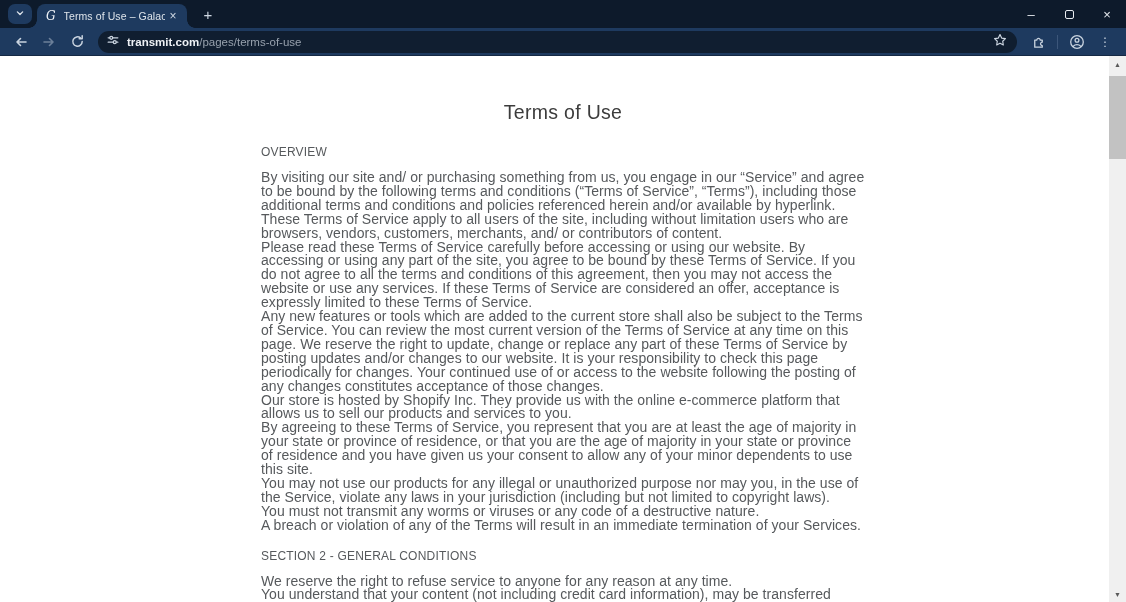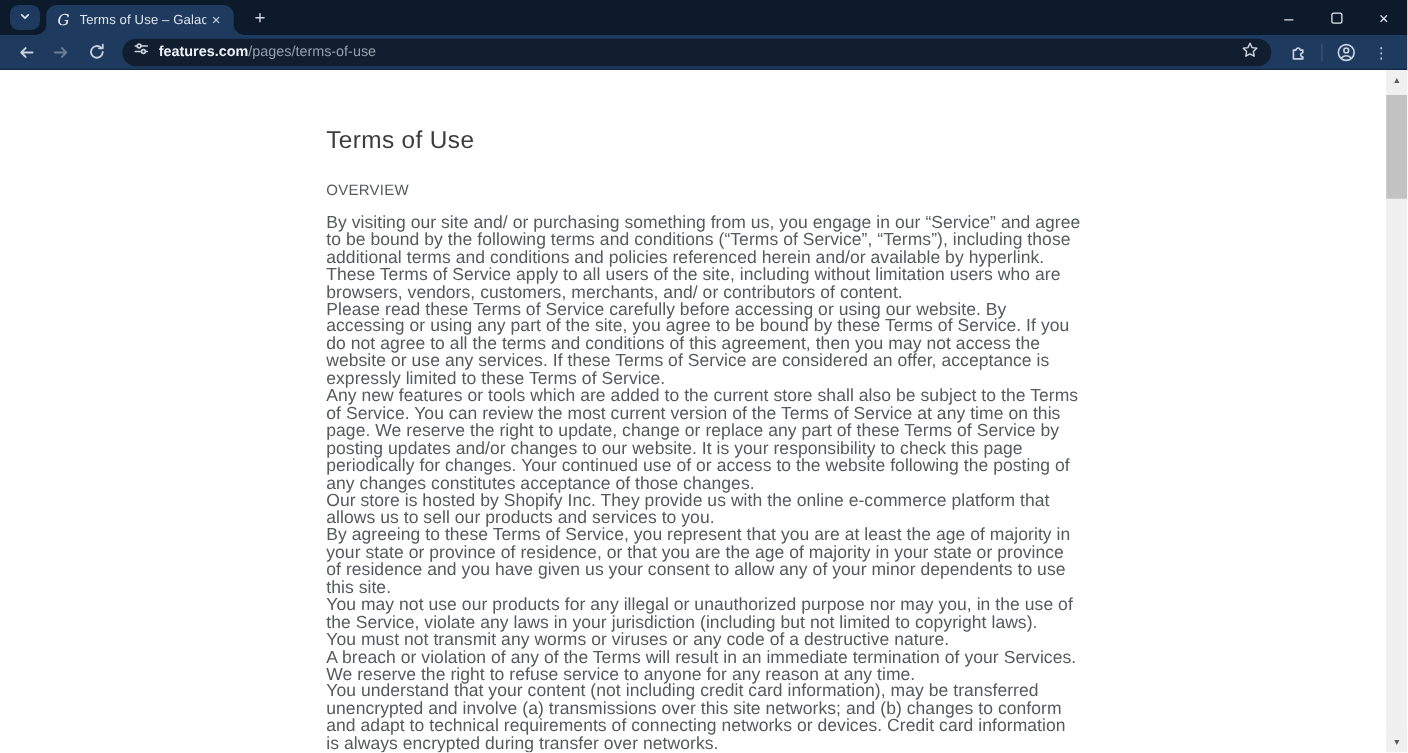--- a/index.html
+++ b/index.html
@@ -40,21 +40,21 @@
   .url .domain { color:#eef1f5; font-weight:700; }
   .url .path { color:#97a1ad; font-weight:400; }
   .ob-spacer { flex:1; }
   .star-btn { border:none; background:transparent; padding:0; cursor:pointer; color:#cfd8e3; display:flex; }
   .tb-sep { width:1px; height:14px; background:#3c567a; margin:0 4px; }
   .kebab { font-size:12px; color:#c9d3df; letter-spacing:0; }
 
   
   .page { position:relative; flex:1; background:#ffffff; overflow:hidden; }
   .content { width:604px; margin:0 auto; padding-top:45px; color:#56595c; }
-  .page-title { font-size:19.5px; font-weight:500; color:#3c3c3c; text-align:left; letter-spacing:.3px; }
+  .page-title { font-size:19.5px; font-weight:500; color:#3c3c3c; text-align:center; letter-spacing:.3px; }
   .sec-heading { font-size:12px; font-weight:400; letter-spacing:.2px; margin:16px 0 12px; }
   .sec-heading:first-of-type { margin-top:21px; }
   .sec-body { font-size:14px; line-height:13.9px; white-space:pre-line; letter-spacing:.05px; }
 
   
   .scrollbar { position:absolute; top:0; right:0; width:17px; height:100%; background:#f0f0f0; }
   .sb-btn { position:absolute; left:0; width:17px; height:16px; display:flex; align-items:center;
             justify-content:center; font-size:7px; color:#5a5a5a; background:#f0f0f0; cursor:pointer; }
   .sb-btn.up { top:0; } .sb-btn.down { bottom:0; }
   .sb-thumb { position:absolute; left:0; top:20px; width:17px; height:83px; background:#c2c2c2; cursor:pointer; }
@@ -112,21 +112,21 @@
       </span>
     </button>
     <div class="omnibox">
       <span>
         <svg width="14" height="14" viewBox="0 0 16 16" fill="none" stroke="#c9d3df" stroke-width="1.5" stroke-linecap="round">
             <path d="M2.5 5.5 H13.5 M2.5 10.5 H13.5"></path>
             <circle cx="6" cy="5.5" r="1.7" fill="#101e30"></circle>
             <circle cx="10" cy="10.5" r="1.7" fill="#101e30"></circle>
           </svg>
       </span>
-      <span class="url"><span class="domain">features.com</span><span class="path">/pages/terms-of-use</span></span>
+      <span class="url"><span class="domain">transmit.com</span><span class="path">/pages/terms-of-use</span></span>
       <span class="ob-spacer"></span>
       <button class="star-btn">
         <span>
           <svg width="14" height="14" viewBox="0 0 16 16" fill="none" stroke="#cfd8e3" stroke-width="1.3" stroke-linejoin="round">
               <path d="M8 1.8 L9.9 5.8 L14.2 6.4 L11.1 9.4 L11.8 13.7 L8 11.6 L4.2 13.7 L4.9 9.4 L1.8 6.4 L6.1 5.8 Z"></path>
             </svg>
         </span>
       </button>
     </div>
     <button class="tb-btn">
@@ -157,20 +157,21 @@
       <div>
           <div class="sec-heading">OVERVIEW</div>
           <div class="sec-body">By visiting our site and/ or purchasing something from us, you engage in our “Service” and agree to be bound by the following terms and conditions (“Terms of Service”, “Terms”), including those additional terms and conditions and policies referenced herein and/or available by hyperlink. These Terms of Service apply to all users of the site, including without limitation users who are browsers, vendors, customers, merchants, and/ or contributors of content.
 Please read these Terms of Service carefully before accessing or using our website. By accessing or using any part of the site, you agree to be bound by these Terms of Service. If you do not agree to all the terms and conditions of this agreement, then you may not access the website or use any services. If these Terms of Service are considered an offer, acceptance is expressly limited to these Terms of Service.
 Any new features or tools which are added to the current store shall also be subject to the Terms of Service. You can review the most current version of the Terms of Service at any time on this page. We reserve the right to update, change or replace any part of these Terms of Service by posting updates and/or changes to our website. It is your responsibility to check this page periodically for changes. Your continued use of or access to the website following the posting of any changes constitutes acceptance of those changes.
 Our store is hosted by Shopify Inc. They provide us with the online e-commerce platform that allows us to sell our products and services to you.</div>
           <div class="sec-body">By agreeing to these Terms of Service, you represent that you are at least the age of majority in your state or province of residence, or that you are the age of majority in your state or province of residence and you have given us your consent to allow any of your minor dependents to use this site.
 You may not use our products for any illegal or unauthorized purpose nor may you, in the use of the Service, violate any laws in your jurisdiction (including but not limited to copyright laws).
 You must not transmit any worms or viruses or any code of a destructive nature.
 A breach or violation of any of the Terms will result in an immediate termination of your Services.</div>
+          <div class="sec-heading">SECTION 2 - GENERAL CONDITIONS</div>
           <div class="sec-body">We reserve the right to refuse service to anyone for any reason at any time.
 You understand that your content (not including credit card information), may be transferred unencrypted and involve (a) transmissions over this site networks; and (b) changes to conform and adapt to technical requirements of connecting networks or devices. Credit card information is always encrypted during transfer over networks.</div>
         </div>
     </div>
     <div class="scrollbar">
       <div class="sb-btn up">▲</div>
       <div class="sb-thumb"></div>
       <div class="sb-btn down">▼</div>
     </div>
   </div>

